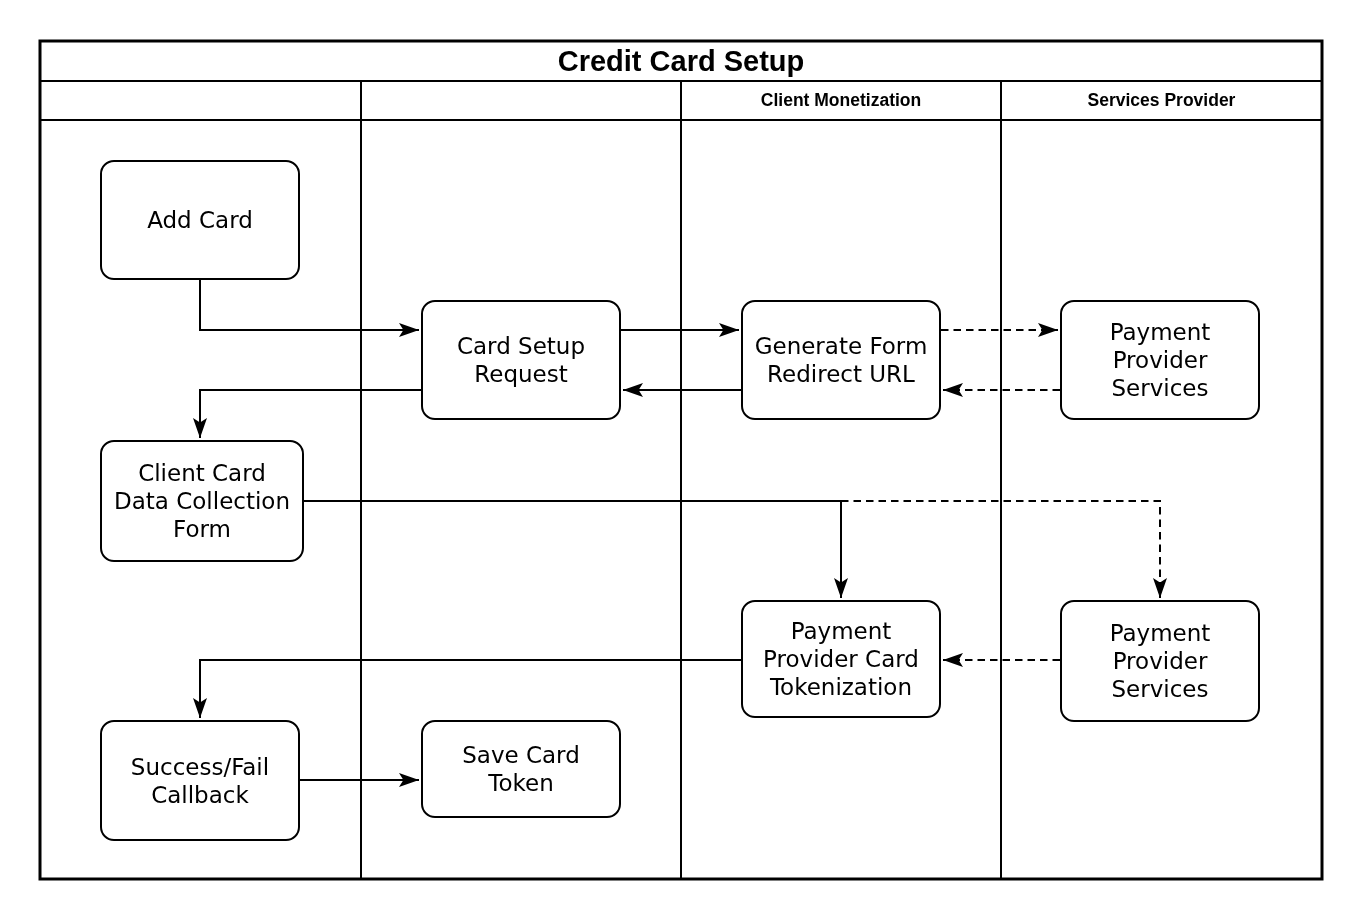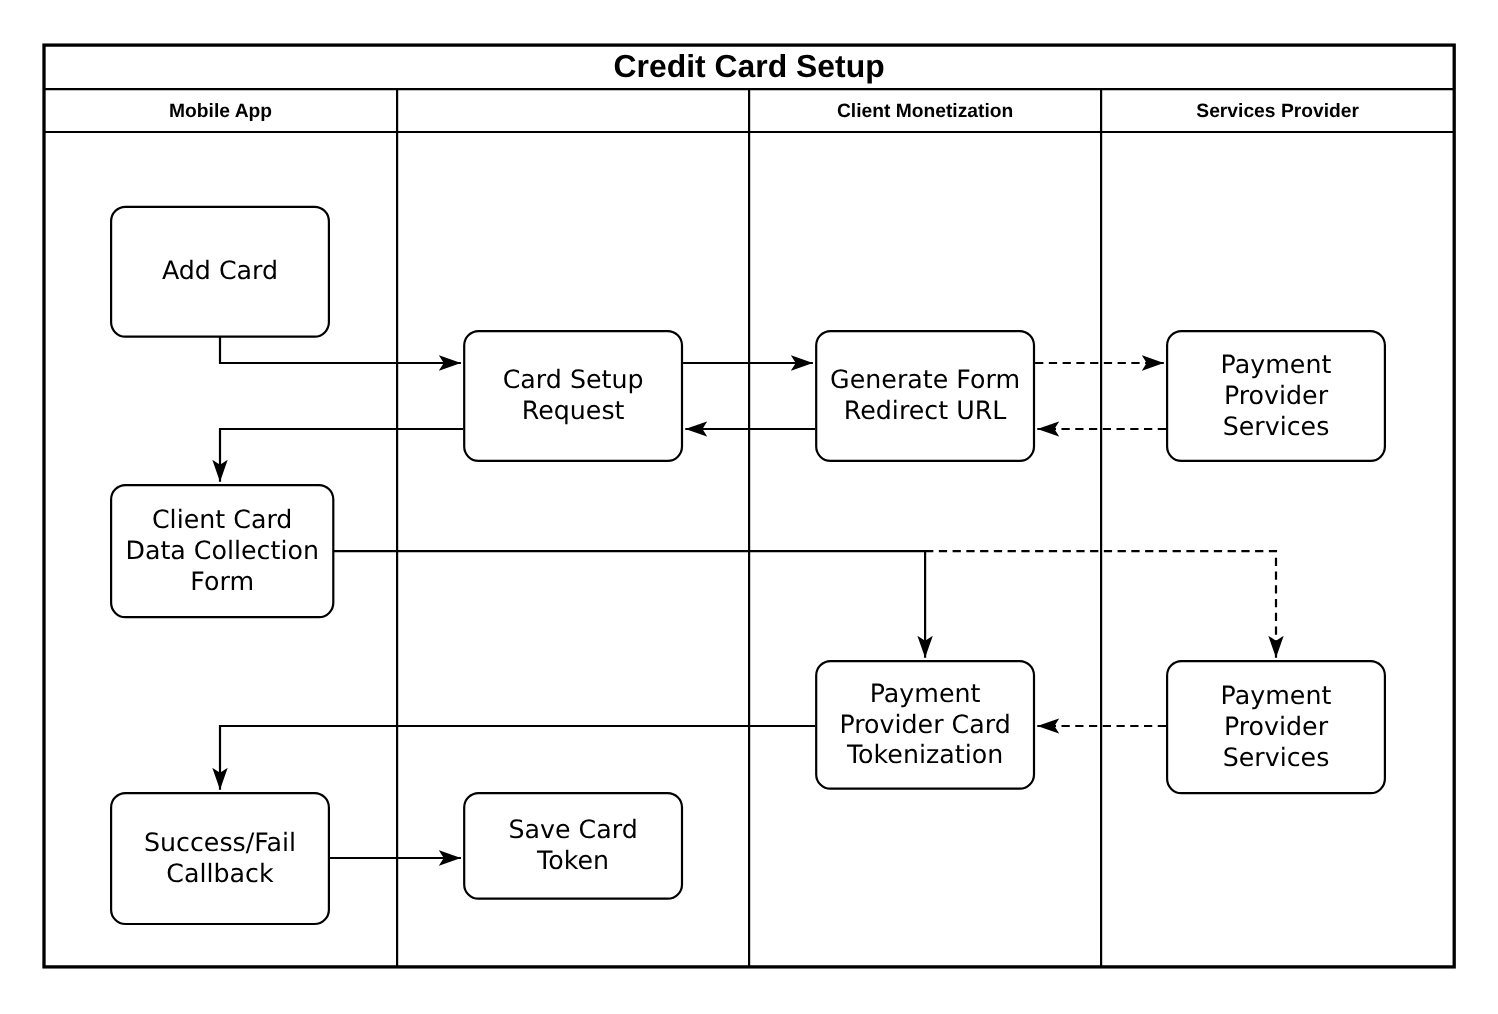--- a/index.html
+++ b/index.html
@@ -63,21 +63,21 @@
     align-items: center;
     justify-content: center;
   }
   .node-label {
     white-space: pre-line;
     text-align: center;
     font-size: 23px;
     line-height: 28px;
     color: #000000;
   }
-  .n-add-card      { left: 100px;  top: 160px; width: 200px; height: 120px; margin-top: 27px; }
+  .n-add-card      { left: 100px;  top: 160px; width: 200px; height: 120px; }
   .n-csr           { left: 421px;  top: 300px; width: 200px; height: 120px; }
   .n-gfr           { left: 741px;  top: 300px; width: 200px; height: 120px; }
   .n-pps-top       { left: 1060px; top: 300px; width: 200px; height: 120px; }
   .n-ccf           { left: 100px;  top: 440px; width: 204px; height: 122px; }
   .n-ppct          { left: 741px;  top: 600px; width: 200px; height: 118px; }
   .n-pps-bottom    { left: 1060px; top: 600px; width: 200px; height: 122px; }
   .n-sfc           { left: 100px;  top: 720px; width: 200px; height: 121px; }
   .n-sct           { left: 421px;  top: 720px; width: 200px; height: 98px; }
   .edge { fill: none; stroke: #000000; stroke-width: 2; }
   .edge.dashed { stroke-dasharray: 7.5 5; }
@@ -110,21 +110,20 @@
     <path class="edge dashed" d="M1060,390 L943,390" marker-end="url(#arrowhead)"></path>
     <path class="edge" d="M421,390 L200,390 L200,438" marker-end="url(#arrowhead)"></path>
     <path class="edge" d="M300,501 L841,501 L841,598" marker-end="url(#arrowhead)"></path>
     <path class="edge dashed" d="M841,501 L1160,501 L1160,598" marker-end="url(#arrowhead)"></path>
     <path class="edge dashed" d="M1060,660 L943,660" marker-end="url(#arrowhead)"></path>
     <path class="edge" d="M741,660 L200,660 L200,718" marker-end="url(#arrowhead)"></path>
     <path class="edge" d="M300,780 L419,780" marker-end="url(#arrowhead)"></path>
   </svg>
 
   <div class="diagram-title">Credit Card Setup</div>
-  <div class="lane-header lane-1">Mobile App</div>
   <div class="lane-header lane-3">Client Monetization</div>
   <div class="lane-header lane-4">Services Provider</div>
 
   <div class="node n-add-card">
     <div class="node-label">Add Card</div>
   </div>
   <div class="node n-csr">
     <div class="node-label">Card Setup
 Request</div>
   </div>

